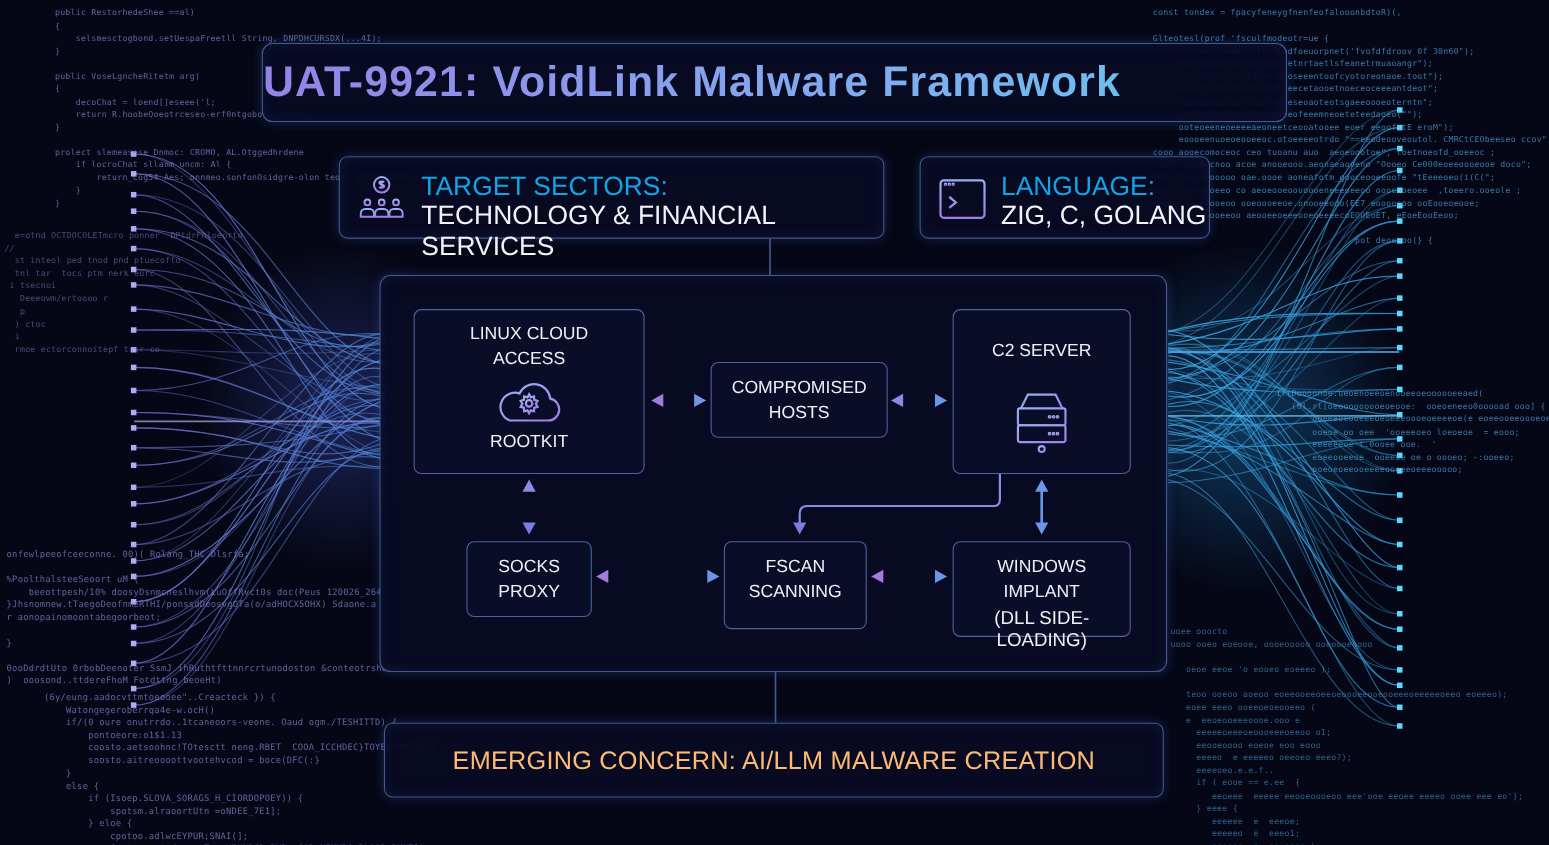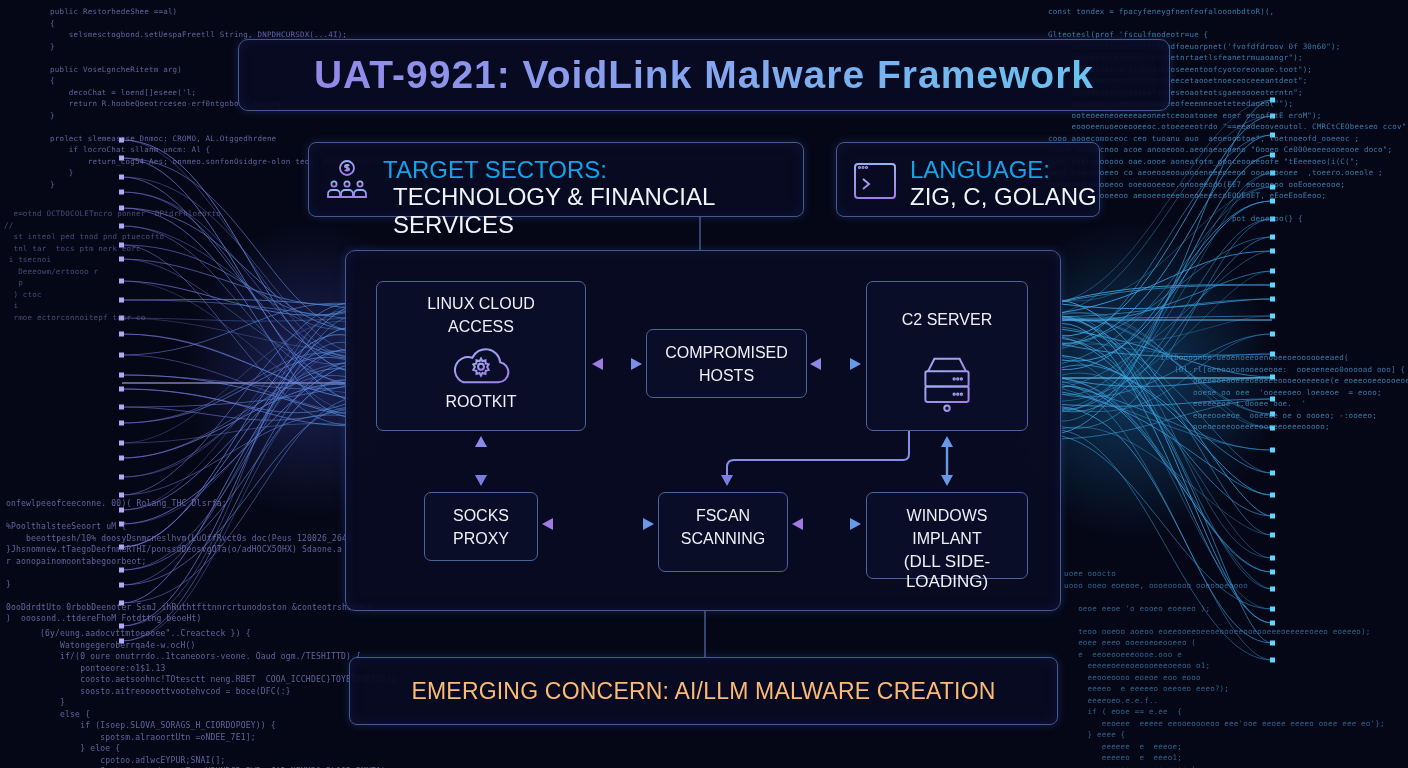--- a/index.html
+++ b/index.html
@@ -20,32 +20,32 @@
   .code.r { color:#4a9fd6; opacity:0.75; }
 
   .panel {
     position:absolute; box-sizing:border-box;
     background:rgba(8,11,34,0.94);
     border:1.5px solid #44598f; border-radius:8px;
     box-shadow:0 0 10px rgba(70,110,220,0.25), inset 0 0 14px rgba(40,60,140,0.18);
   }
   .title-panel { left:238px; top:39px; width:932px; height:72px; border-radius:10px; }
   .title-text {
-    position:absolute; left:0; right:0; top:13px; text-align:center;
+    position:absolute; left:0; right:0; top:13px; 
     font-size:39px; font-weight:bold; letter-spacing:1px;
     background:linear-gradient(90deg,#9483e6 0%,#85a6ef 50%,#63c8ef 100%);
     -webkit-background-clip:text; background-clip:text; color:transparent;
   }
   .info { top:142px; height:75px; }
   .sectors { left:308px; width:496px; }
   .lang { left:836px; width:264px; }
   .info .ico { position:absolute; left:16px; top:16px; width:44px; height:44px; }
   .lang .ico { left:16px; top:17px; }
   .info .lbl { position:absolute; left:74px; top:13px; font-size:24px; color:#0ea5e9; }
-  .info .val { position:absolute; left:84px; top:40px; font-size:24px; color:#f1f3fb; }
+  .info .val { position:absolute; left:74px; top:40px; font-size:24px; color:#f1f3fb; }
   .lang .lbl, .lang .val { left:73px; }
 
   .main-panel { left:345px; top:250px; width:716px; height:361px; border-radius:10px; }
   .box { position:absolute; box-sizing:border-box; background:rgba(10,14,40,0.96);
     border:1.5px solid #4b6499; border-radius:7px; color:#eef0f8; text-align:center; }
   .box .t { font-size:16px; line-height:23px; display:block; }
   .box .s { font-size:17px; line-height:20px; display:block; }
 
   .bottom-panel { left:349px; top:657px; width:709px; height:68px; border-radius:8px; }
   .bottom-text { position:absolute; left:0; right:0; top:20px; text-align:center;

